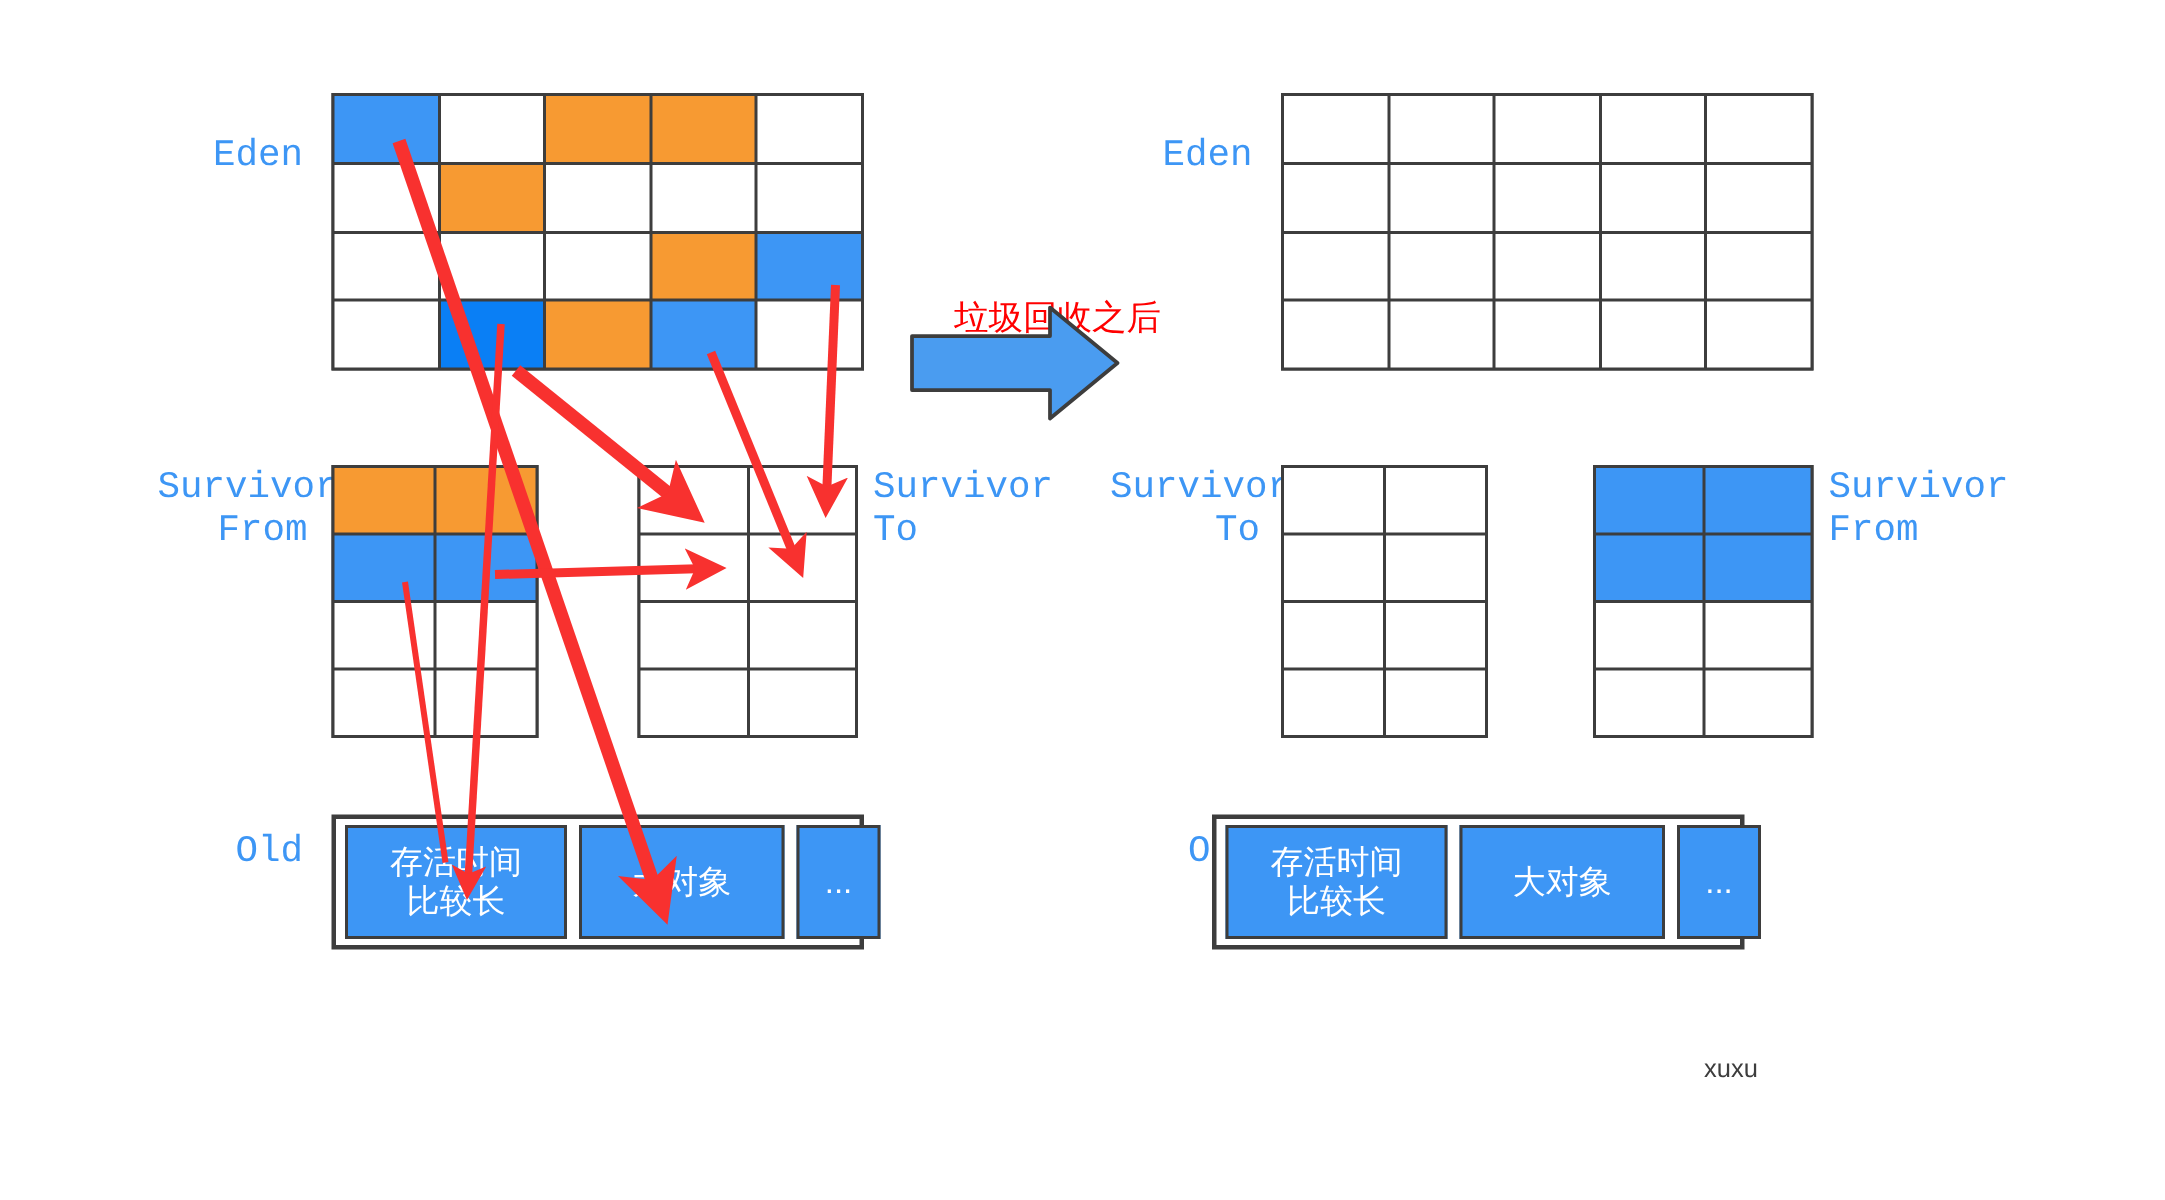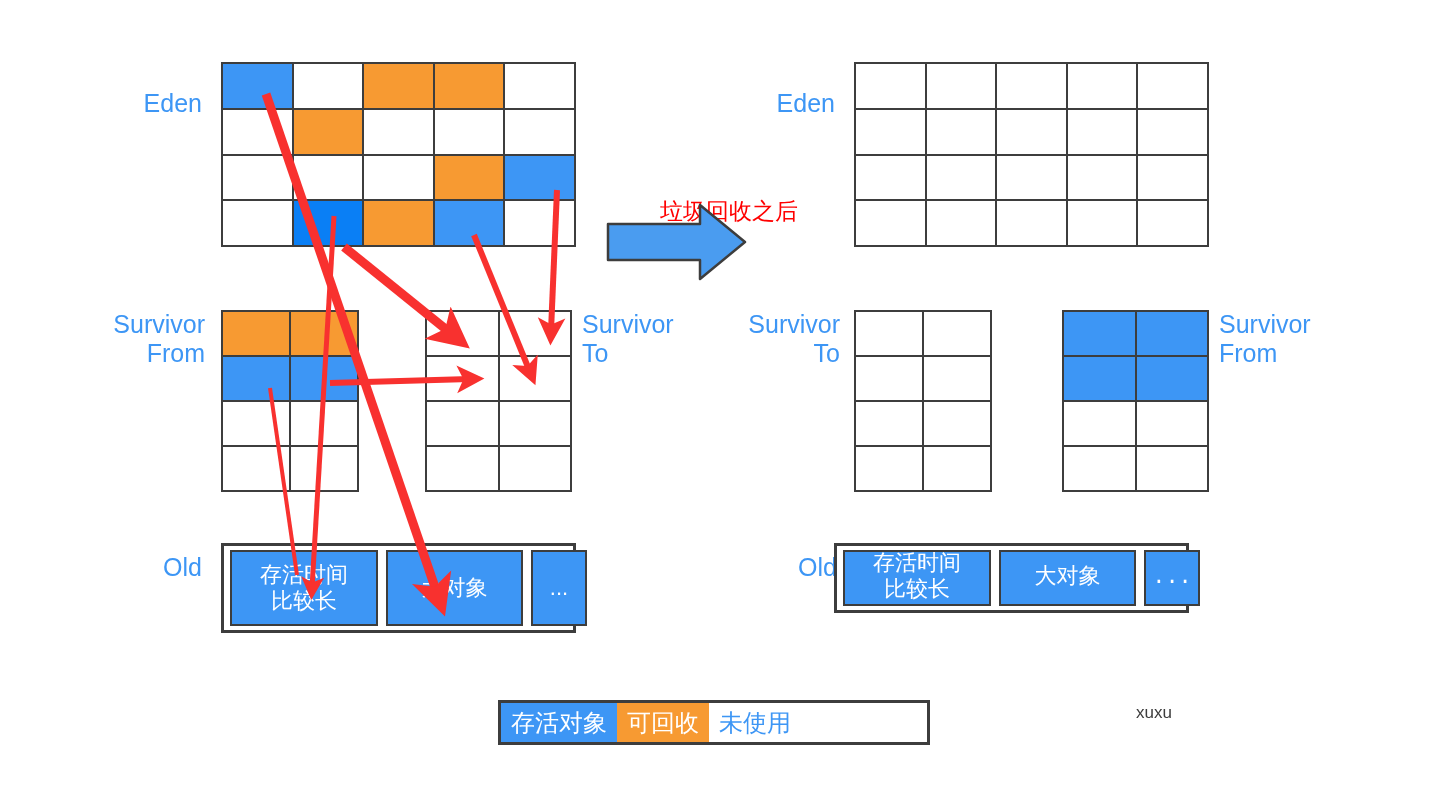--- a/index.html
+++ b/index.html
@@ -21,21 +21,21 @@
     width: 1443px;
     height: 800px;
   }
   .lbl {
     position: absolute;
     color: #3d96f5;
     font-size: 25px;
     line-height: 29px;
     text-align: center;
     white-space: pre-line;
-    font-family: Liberation Sans, sans-serif;
+    font-family: Liberation Mono, monospace;
   }
   .lbl.right-anchor { text-align: right; }
   .lbl.left-anchor { text-align: left; }
 
   .grid {
     position: absolute;
     display: grid;
     box-sizing: border-box;
     background: #3d3d3d;
     border: 2px solid #3d3d3d;
@@ -176,21 +176,21 @@
 
   <div class="lbl right-anchor" style="left:130px; top:553px; width:72px;">Old</div>
 
   <div class="old-box" id="old-before" style="left:221px; top:543px; width:355px; height:90px;">
       <div class="old-item i0">存活时间
 比较长</div>
       <div class="old-item i1">大对象</div>
       <div class="old-item i2">...</div>
     </div>
 
-  <div class="gc-label" style="left:636px; top:196px;margin-left:24px;">垃圾回收之后</div>
+  <div class="gc-label" style="left:636px; top:196px;">垃圾回收之后</div>
 
   <div class="lbl right-anchor" style="left:745px; top:89px; width:90px;">Eden</div>
 
   <div class="grid" id="grid-eden-after" style="left: 854px; top: 62px; width: 355px; height: 185px; grid-template-columns: repeat(5, 1fr); grid-template-rows: repeat(4, 1fr);">
       <div class="cell"></div>
       <div class="cell"></div>
       <div class="cell"></div>
       <div class="cell"></div>
       <div class="cell"></div>
       <div class="cell"></div>
@@ -233,32 +233,27 @@
       <div class="cell"></div>
       <div class="cell"></div>
       <div class="cell"></div>
     </div>
 
   <div class="lbl left-anchor" style="left:1219px; top:310px; width:120px;">Survivor
 From</div>
 
   <div class="lbl right-anchor" style="left:765px; top:553px; width:72px;">Old</div>
 
-  <div class="old-box" id="old-after" style="left:834px; top:543px; width:355px; height:70px;font-family:Liberation Mono, monospace;">
+  <div class="old-box" id="old-after" style="left:808px; top:543px; width:355px; height:90px;">
       <div class="old-item i0">存活时间
 比较长</div>
       <div class="old-item i1">大对象</div>
       <div class="old-item i2">...</div>
     </div>
 
-  <div class="legend" id="legend" style="left:498px; top:700px; width:432px; height:45px;">
-      <div class="legend-item live">存活对象</div>
-      <div class="legend-item garbage">可回收</div>
-      <div class="legend-item unused">未使用</div>
-    </div>
 
   <div class="watermark" style="left:1136px; top:703px;">xuxu</div>
 
   <svg class="overlay" viewBox="0 0 1443 800">
     <defs>
       <marker id="ah" markerWidth="5" markerHeight="5" refX="2.2" refY="2.5" orient="auto" markerUnits="strokeWidth">
         <path d="M0,0.2 L4.6,2.5 L0,4.8 L1.1,2.5 Z" fill="#f8312f"></path>
       </marker>
     </defs>
 

